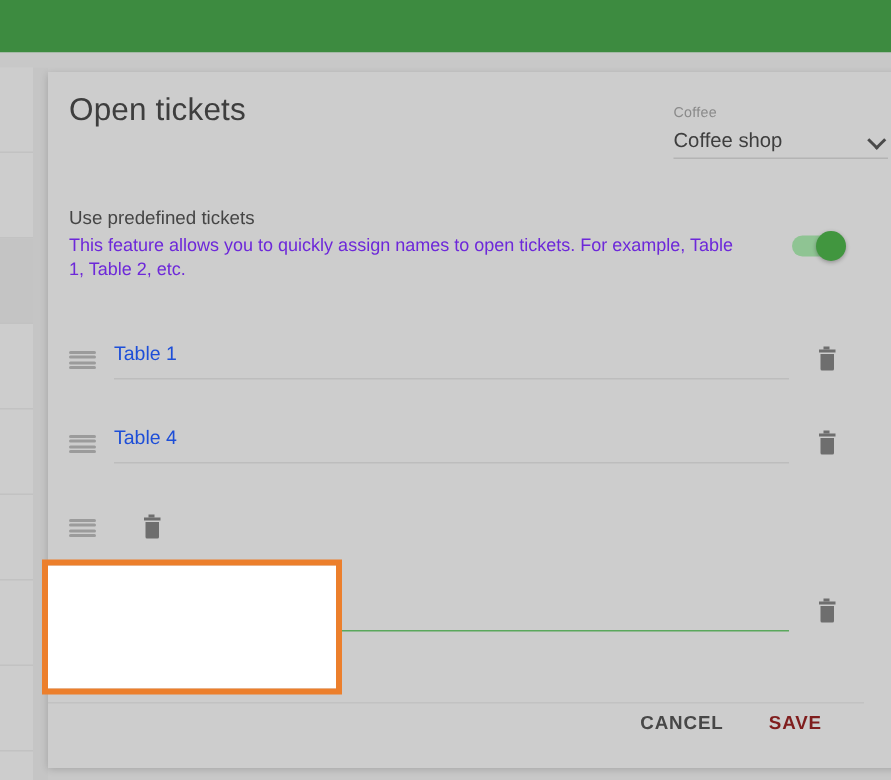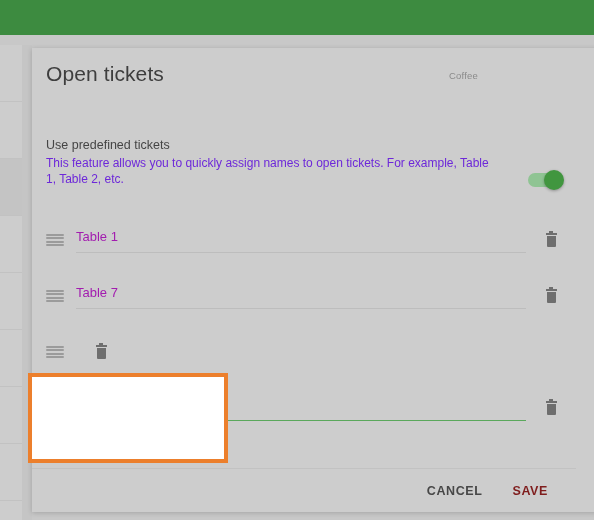--- a/index.html
+++ b/index.html
@@ -104,21 +104,21 @@
     border-bottom: 2px solid #4a4a4a;
     transform: rotate(45deg);
   }
 
   
   .feature {
     position: absolute;
     left: 14px; top: 90px;
     width: 516px;
     display: flex;
-    align-items: flex-end;
+    align-items: center;
   }
   .feature-text { flex: 1; padding-right: 16px; }
   .feature-title {
     font-size: 12.5px;
     color: #454545;
     margin-bottom: 3px;
   }
   .feature-desc {
     font-size: 12px;
     color: #6d28d9;
@@ -168,21 +168,21 @@
     background: #9b9b9b;
     border-radius: 1px;
   }
   .row-field {
     flex: 1;
     border-bottom: 1px solid #bdbdbd;
     padding-bottom: 7px;
   }
   .row-value {
     font-size: 13px;
-    color: #a21caf;
+    color: #1d4ed8;
   }
   .trash {
     width: 22px;
     margin-left: 14px;
     flex: 0 0 auto;
     display: flex;
     justify-content: center;
   }
   .trash-ico {
     width: 11px; height: 14px;
@@ -278,21 +278,21 @@
     pointer-events: none;
   }
 
   
   .footer {
     position: absolute;
     left: 0; bottom: 0;
     width: 544px; height: 44px;
     border-top: 1px solid #c2c2c2;
     display: flex;
-    align-items: center;
+    align-items: flex-start;
     justify-content: flex-end;
     padding-right: 18px;
     box-sizing: border-box;
   }
   .btn {
     font-size: 12.5px;
     font-weight: bold;
     letter-spacing: 0.6px;
     padding: 6px 10px;
     cursor: pointer;
@@ -317,20 +317,24 @@
 </div>
 <div class="bg-gutter"></div>
 
 <div class="dialog">
   <div class="dialog-body">
 
     <div class="title">Open tickets</div>
 
     <div class="store-field">
       <div class="store-label">Coffee</div>
+      <div class="store-select">
+        <span class="store-value">Coffee shop</span>
+        <span class="chev"></span>
+      </div>
     </div>
 
     <div class="feature">
       <div class="feature-text">
         <div class="feature-title">Use predefined tickets</div>
         <div class="feature-desc">This feature allows you to quickly assign names to open tickets. For example, Table 1, Table 2, etc.</div>
       </div>
       <div class="switch">
         <div class="knob"></div>
       </div>
@@ -357,21 +361,21 @@
       </div>
 
       <div class="row">
         <span class="handle">
           <span></span>
             <span></span>
             <span></span>
             <span></span>
         </span>
         <div class="row-field">
-          <span class="row-value">Table 7</span>
+          <span class="row-value">Table 4</span>
         </div>
         <div class="trash">
           <span class="trash-ico">
             <span class="lid"></span>
               <span class="can"></span>
           </span>
         </div>
       </div>
 
       <div class="row">

